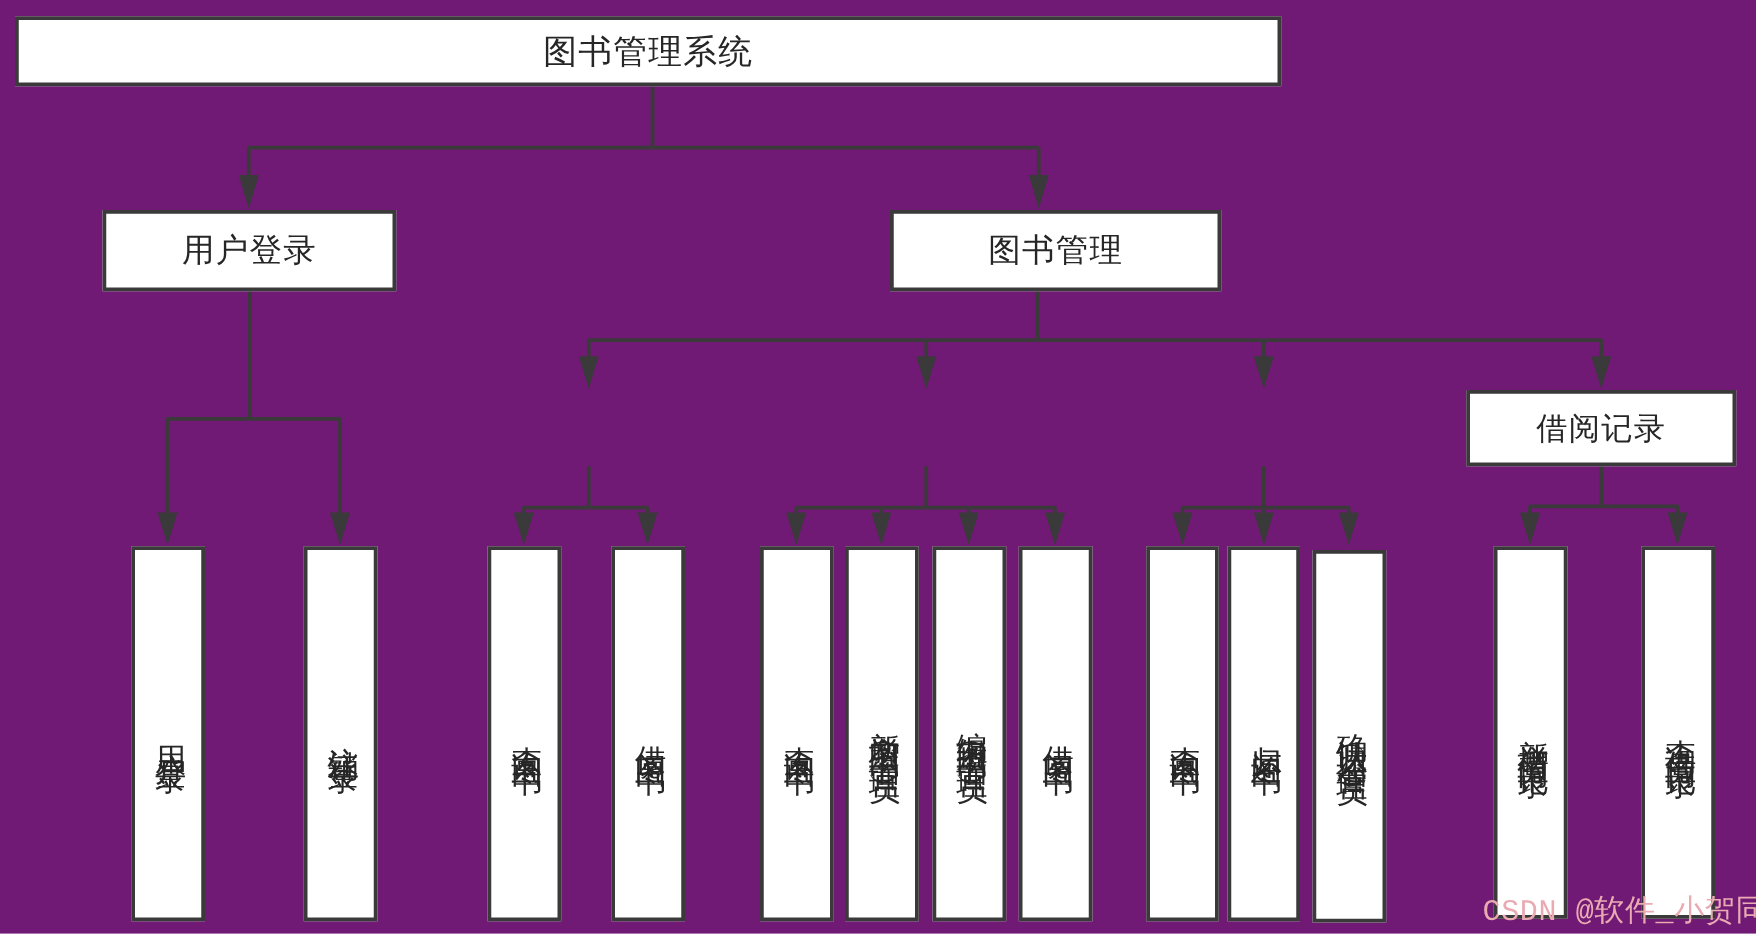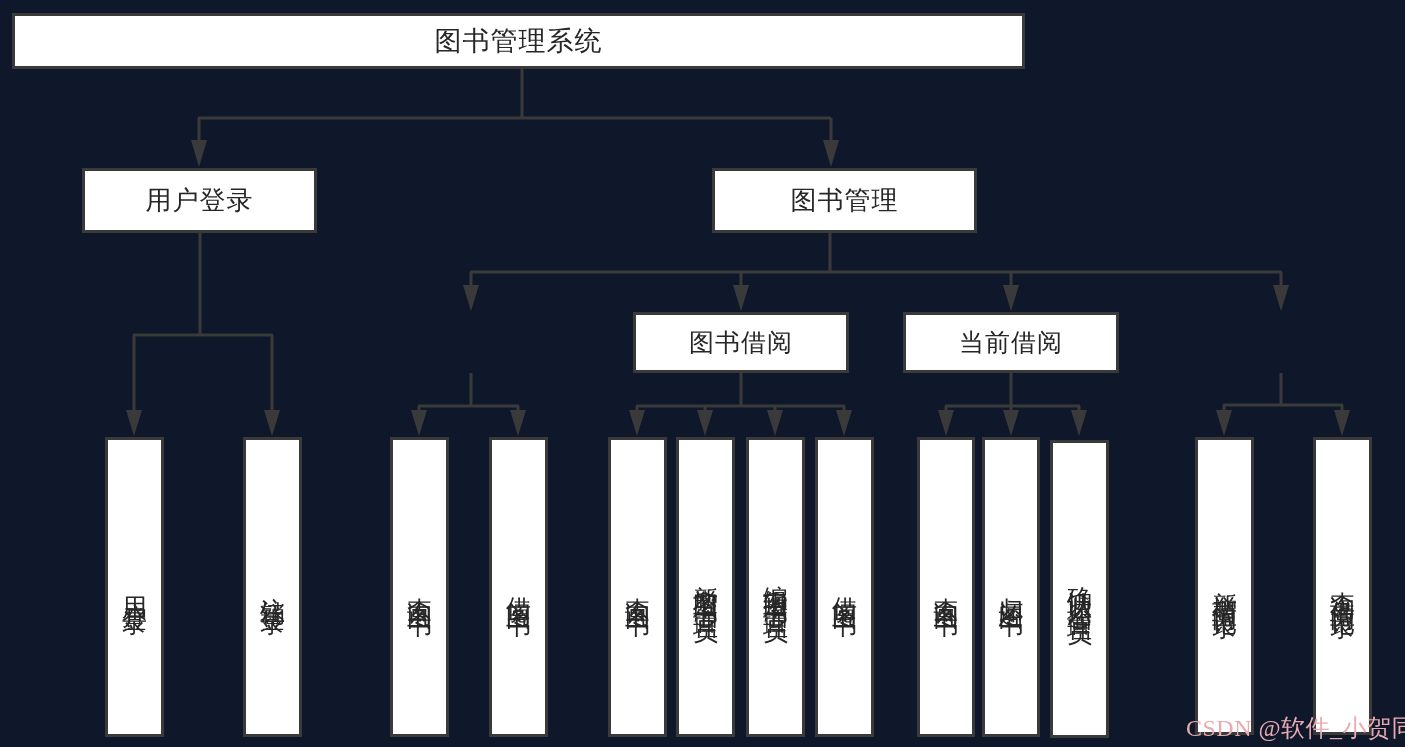--- a/index.html
+++ b/index.html
@@ -4,22 +4,22 @@
 <style>
   html, body {
     margin: 0;
     padding: 0;
     background: #ffffff;
   }
   .canvas {
     position: relative;
     width: 1405px;
     height: 747px;
-    background: #0f172a;
-    font-family: Liberation Serif, serif;
+    background: #701a75;
+    font-family: Liberation Mono, monospace;
     overflow: hidden;
   }
   .connectors {
     position: absolute;
     left: 0;
     top: 0;
     z-index: 0;
   }
   .box {
     position: absolute;
@@ -118,25 +118,22 @@
     <span class="lbl">图书管理系统</span>
   </div>
 
   <div class="box l2" style="left:82px;top:168px;width:235px;height:65px">
     <span class="lbl">用户登录</span>
   </div>
   <div class="box l2" style="left:712px;top:168px;width:265px;height:65px">
     <span class="lbl">图书管理</span>
   </div>
 
-  <div class="box l3" style="left:633px;top:312px;width:216px;height:61px">
-    <span class="lbl">图书借阅</span>
-  </div>
-  <div class="box l3" style="left:903px;top:312px;width:216px;height:61px">
-    <span class="lbl">当前借阅</span>
+  <div class="box l3" style="left:1173px;top:312px;width:216px;height:61px">
+    <span class="lbl">借阅记录</span>
   </div>
 
   <div class="box v" style="left:105px;top:437px;width:59px;height:300px">
     <span class="lbl">用户登录</span>
   </div>
   <div class="box v" style="left:243px;top:437px;width:59px;height:300px">
     <span class="lbl">注销登录</span>
   </div>
 
   <div class="box v" style="left:390px;top:437px;width:59px;height:300px">

